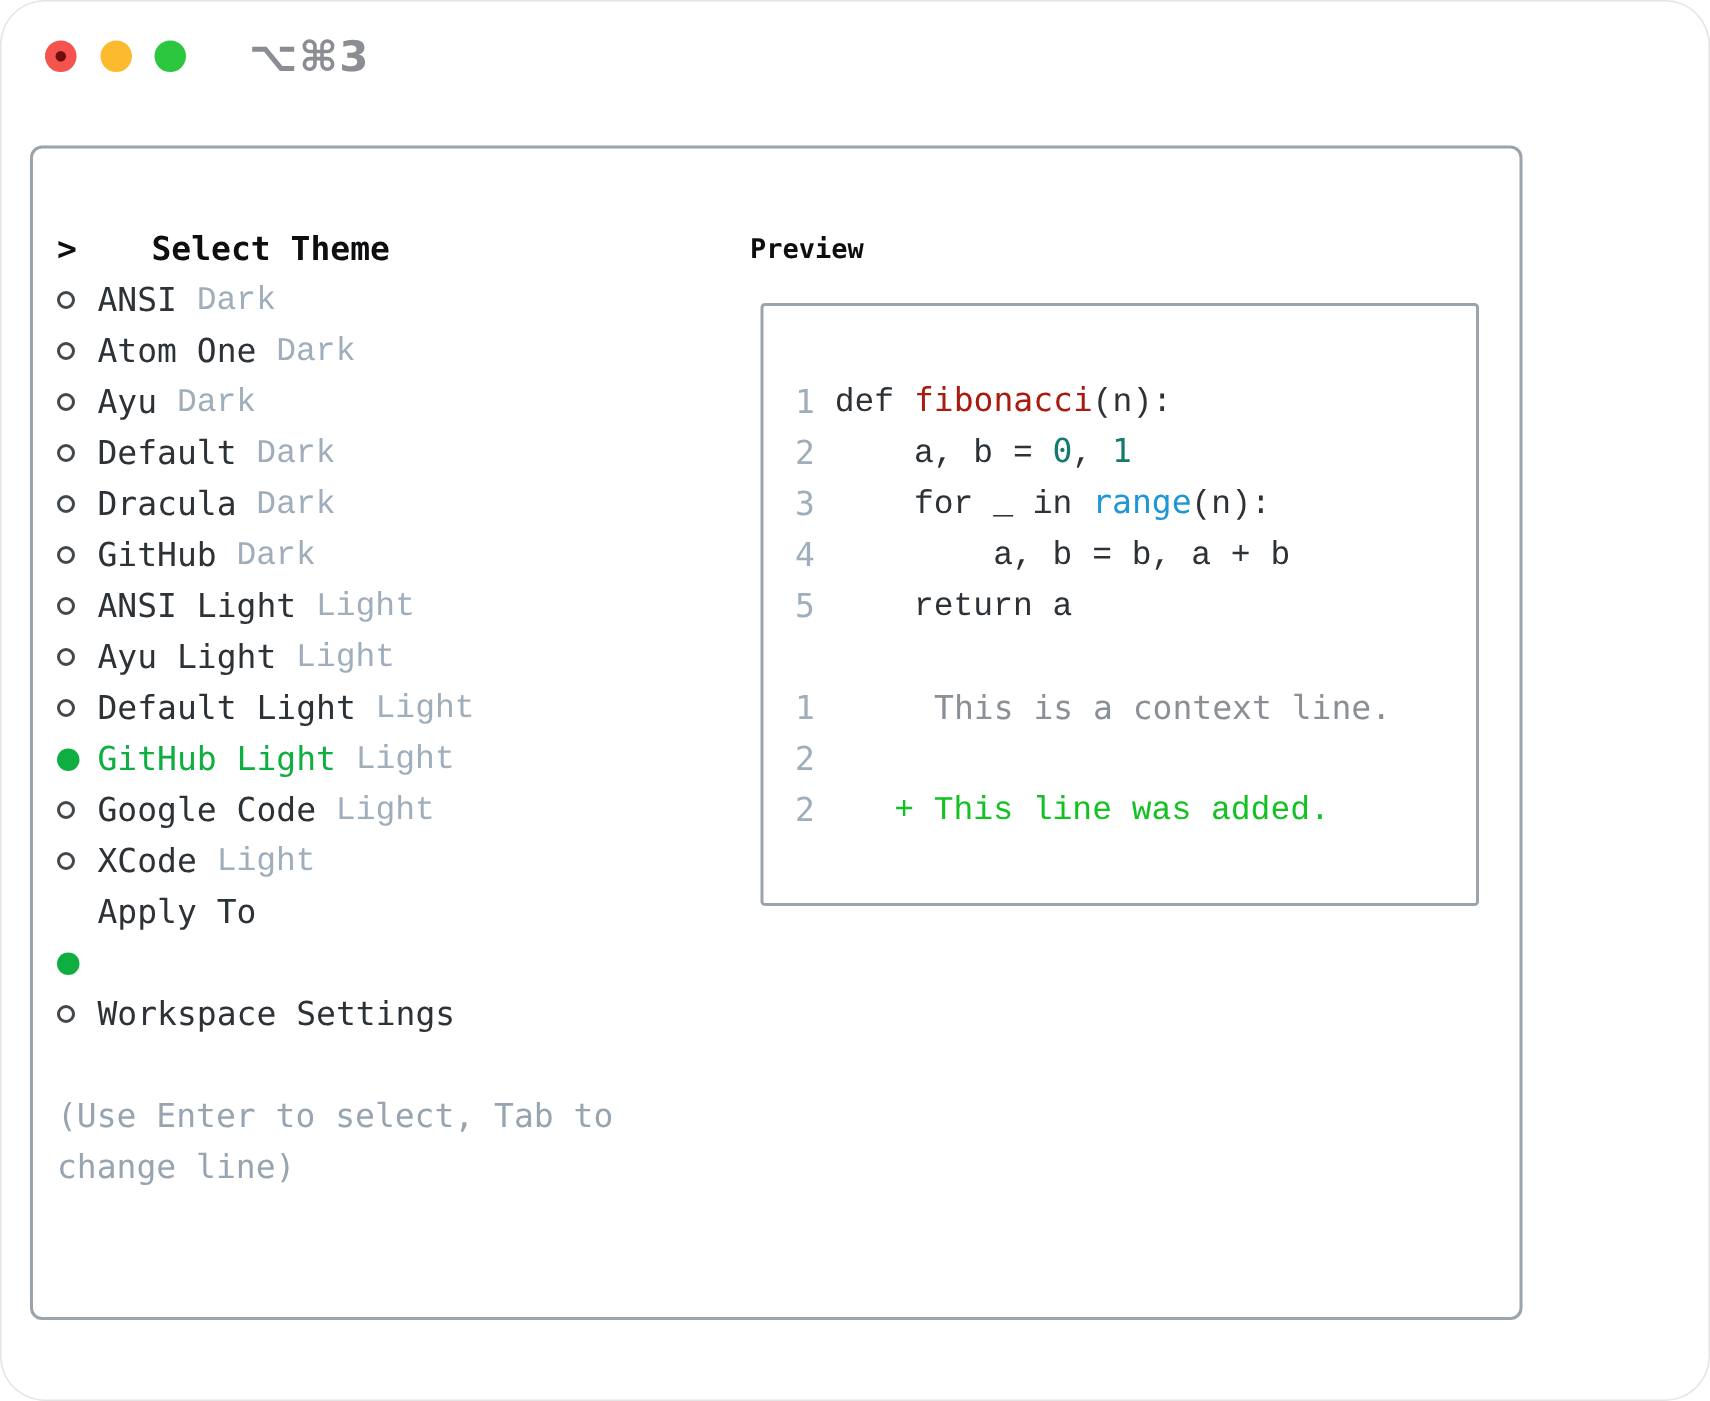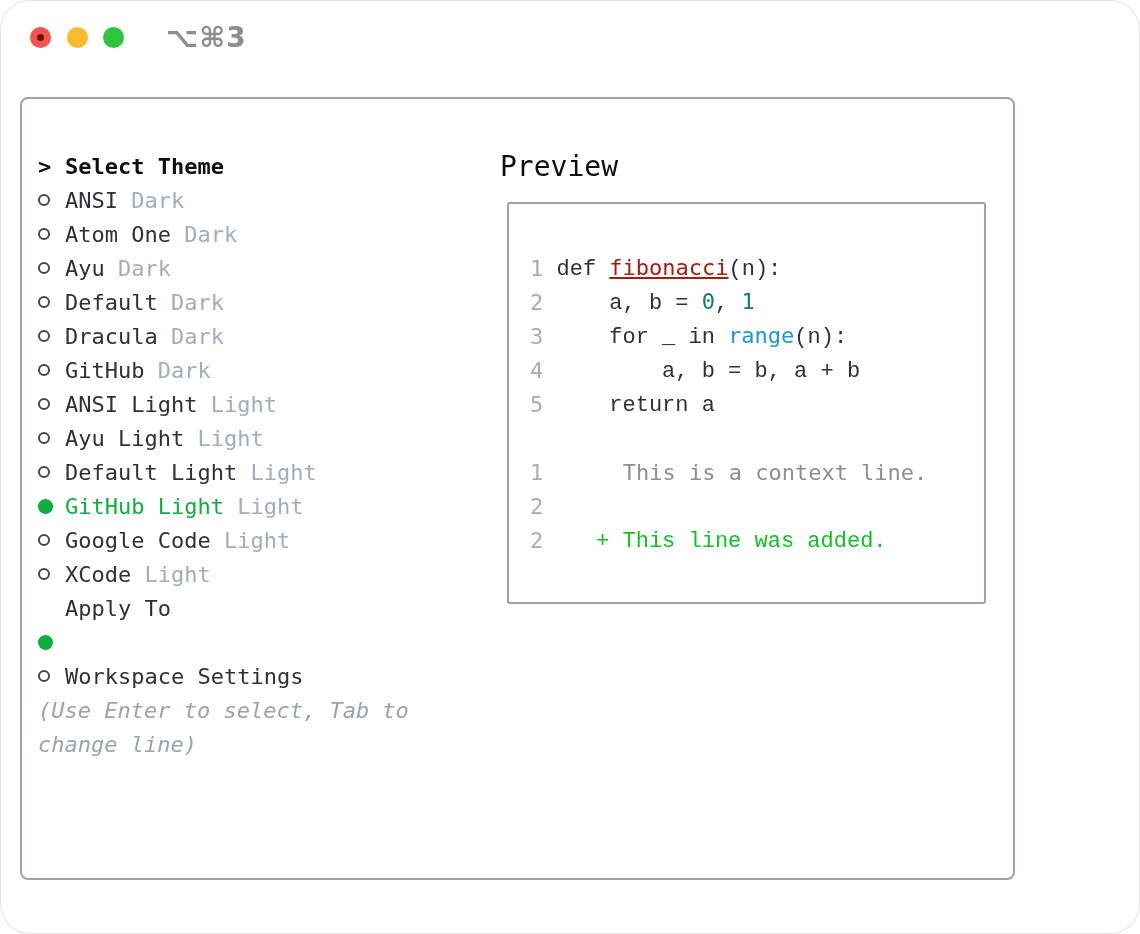--- a/index.html
+++ b/index.html
@@ -20,40 +20,40 @@
   .panel{position:absolute;left:20px;top:97px;width:995px;height:783px;box-sizing:border-box;
     border:2px solid var(--border);border-radius:8px;background:#fff;}
 
   
   .left{position:absolute;left:16px;top:50px;font-size:22px;color:var(--text);}
   .row{height:34px;display:flex;align-items:center;white-space:pre;}
   .bullet-box{width:27px;display:flex;align-items:center;}
   .circle{width:12px;height:12px;border-radius:50%;border:2px solid #43484d;box-sizing:border-box;}
   .circle.sel{width:15px;height:15px;border:none;background:var(--accent-green);}
   .prompt{font-weight:700;color:#0c0e10;}
-  .hdr{font-weight:700;color:#0c0e10;}
+  .hdr{font-weight:700;color:#0c0e10;margin-left:36px;}
   .tname{color:var(--text);}
   .tname.green{color:var(--accent-green);}
-  .tvariant{color:var(--muted);margin-left:1ch;}
+  .tvariant{color:var(--muted);margin-left:1ch;font-family:Liberation Mono, monospace;}
   .apply-title{}
-  .hint{color:var(--hint);font-style:italic;}
+  .hint{margin-top:34px;color:var(--hint);}
   .hint div{height:34px;display:flex;align-items:center;}
 
   
   .preview-title{position:absolute;left:478px;top:50px;height:34px;display:flex;align-items:center;
-    font-size:28px;font-weight:400;color:#0c0e10;}
+    font-size:18px;font-weight:700;color:#0c0e10;}
   .preview-box{position:absolute;left:485px;top:103px;width:479px;height:402px;box-sizing:border-box;
     border:2px solid var(--border);border-radius:3px;background:#fff;overflow:hidden;}
   .codewrap{padding:47px 0 0 21px;font-size:22px;}
   .crow{height:34px;display:flex;align-items:center;white-space:pre;}
   .lnum{display:inline-block;width:2ch;color:var(--muted);}
   .ctext{white-space:pre;}
   .diffwrap{margin-top:34px;}
   .tok-fg{color:var(--text);font-family:Liberation Mono, monospace;}
-  .tok-red{color:var(--syntax-function-red);text-decoration:underline;}
+  .tok-red{color:var(--syntax-function-red);}
   .tok-teal{color:var(--syntax-number-teal);}
   .tok-blue{color:var(--syntax-call-blue);}
   .tok-context{color:var(--diff-context);}
   .tok-removed{color:var(--diff-removed);}
   .tok-added{color:var(--diff-added);font-family:Liberation Mono, monospace;}
 </style>
 </head>
 <body>
 
 <div class="window">

